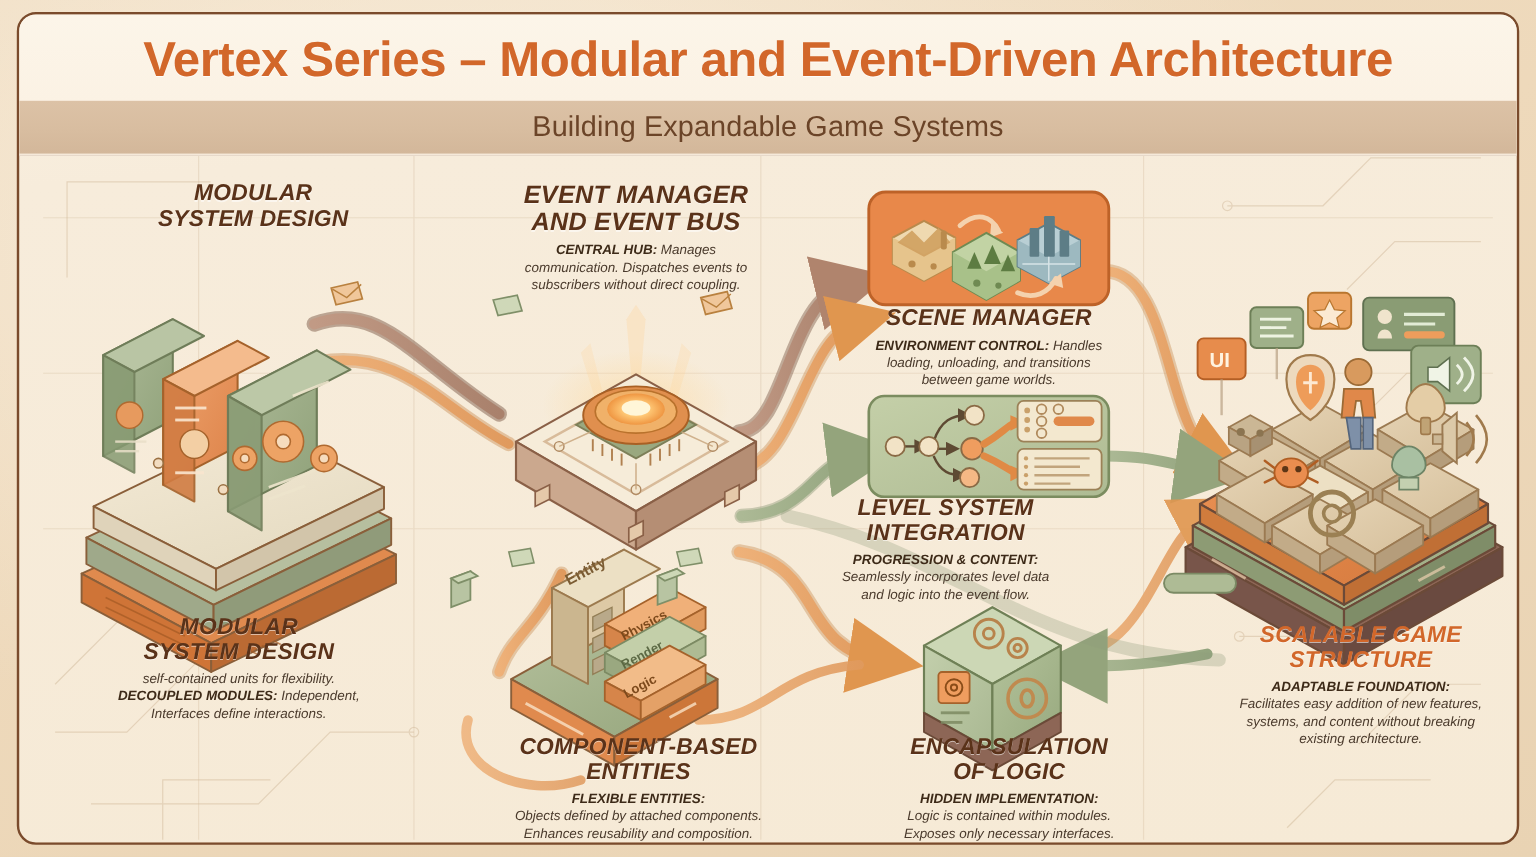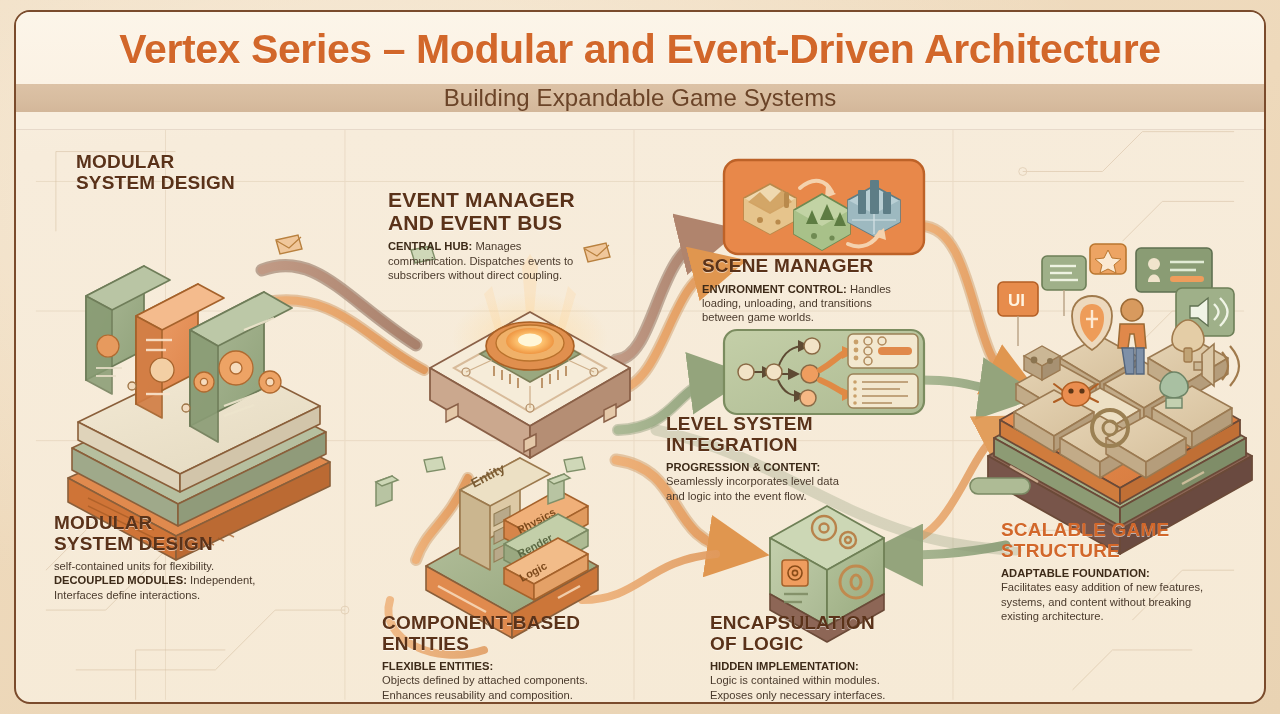--- a/index.html
+++ b/index.html
@@ -41,49 +41,49 @@
     border-bottom: 1px solid rgba(140,95,60,0.18);
   }
   .title {
     position: absolute; left: 0; right: 0; top: 14px;
     text-align: center;
     font-size: 41px; font-weight: 700; letter-spacing: -0.4px;
     color: #d2672a;
     text-shadow: 0 1px 0 rgba(255,255,255,0.8);
   }
   .subtitle-band {
-    position: absolute; left: 0; right: 0; top: 72px; height: 28px;
+    position: absolute; left: 0; right: 0; top: 72px; height: 44px;
     background: linear-gradient(180deg,#dcc2a6 0%, #d8bda0 55%, #d3b79a 100%);
     display: flex; align-items: center; justify-content: center;
   }
   .subtitle {
     font-size: 24px; font-weight: 400; color: #6b4428;
     letter-spacing: 0.1px;
   }
 
   
   .canvas {
     position: absolute; left: 0; top: 118px; right: 0; bottom: 0;
   }
 
   
-  .tblock { position: absolute; text-align: left; }
+  .tblock { position: absolute; text-align: center; font-style: italic; }
   .tblock .heading {
     font-size: 19px; font-weight: 700; line-height: 1.08;
     color: #5a3219; letter-spacing: 0.2px;
     text-shadow: 0 1px 0 rgba(255,255,255,0.55);
   }
   .tblock.accent .heading { color: #d2672a; }
   .tblock .body {
     margin-top: 5px;
     font-size: 11.2px; line-height: 1.28; color: #4a3a2c;
   }
   .tblock .body b { font-weight: 700; color: #3d2a18; }
 
-  .tblock.big .heading { font-size: 21px; margin-top: 37px; }
+  .tblock.big .heading { font-size: 21px; }
 
   
   .art { position: absolute; }
   .art svg { display: block; overflow: visible; }
 
   
   .nosel { user-select: none; }
 </style>
 </head>
 <body>

